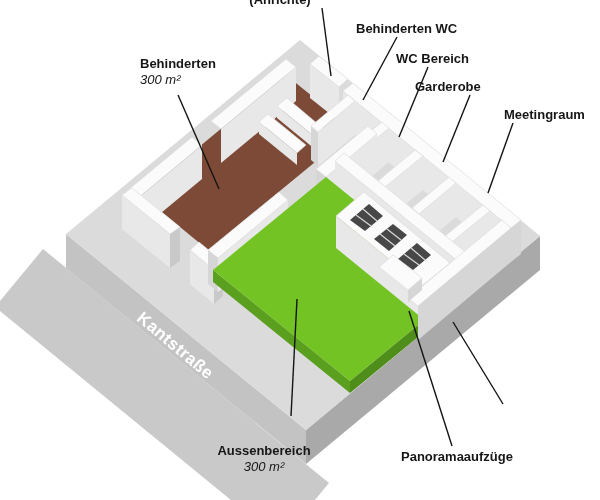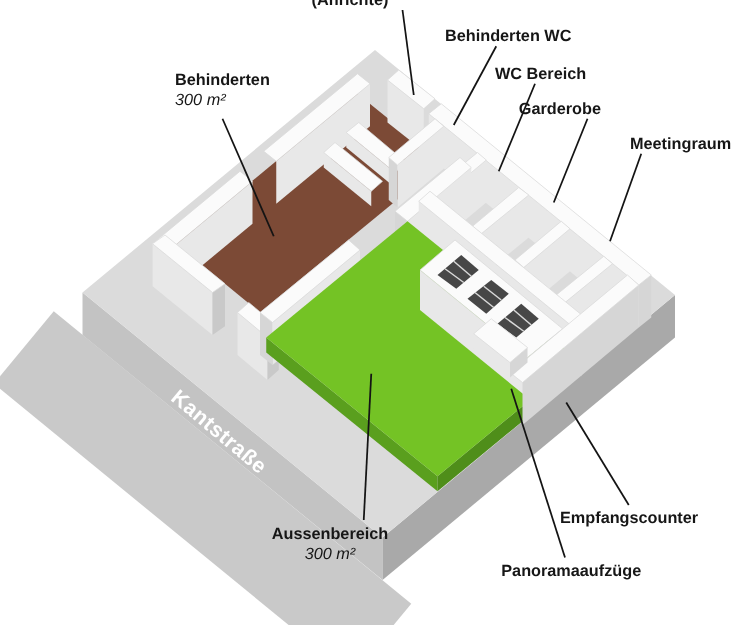--- a/index.html
+++ b/index.html
@@ -169,28 +169,25 @@
 
   <div class="lbl" style="left:480px;top:107px;margin-left:24px;">
     <span>Meetingraum</span>
   </div>
 
   <div class="lbl" style="left:140px;top:56px;">
     <span>Behinderten</span>
     <span class="sub">300 m²</span>
   </div>
 
-  <div class="lbl center" style="left:194px;top:419px;width:140px;">
+  <div class="lbl center" style="left:194px;top:443px;width:140px;">
     <span>Aussenbereich</span>
     <span class="sub">300 m²</span>
   </div>
 
-  <div class="lbl" style="left:448px;top:406px;">
-    <span>Empfangscounter</span>
-  </div>
 
   <div class="lbl" style="left:401px;top:449px;">
     <span>Panoramaaufzüge</span>
   </div>
 
   <div class="street-name">
     <span>Kantstraße</span>
   </div>
 </div>
 

